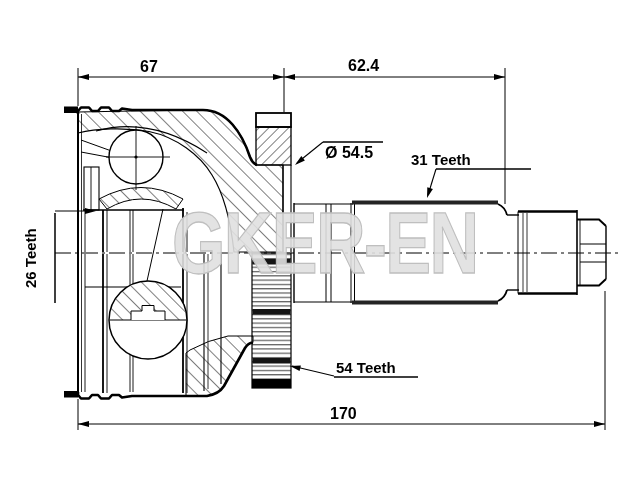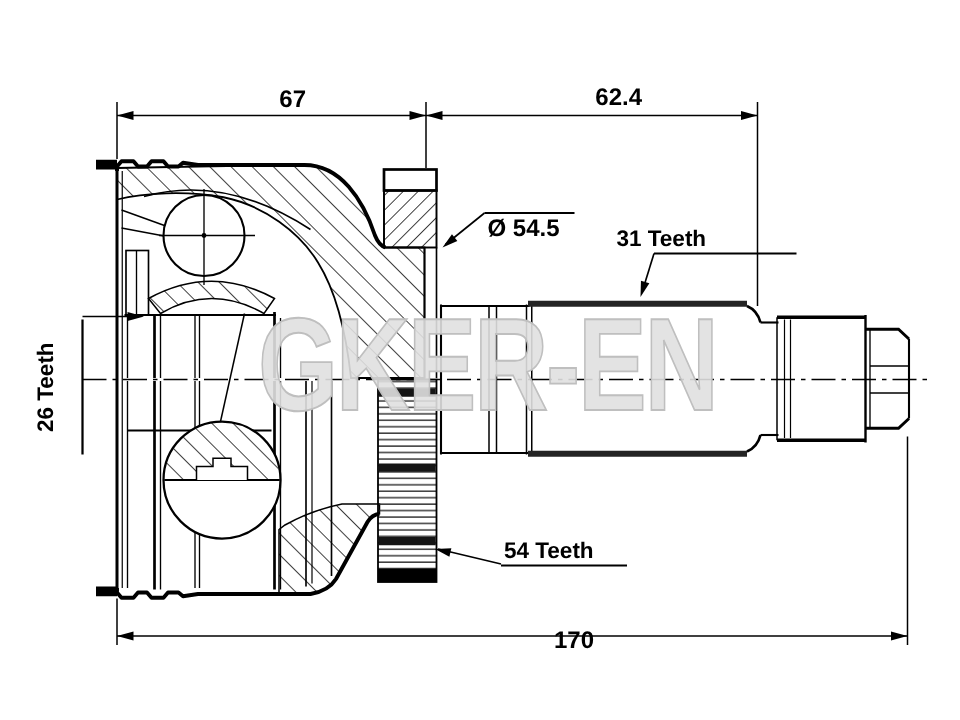--- a/index.html
+++ b/index.html
@@ -6,21 +6,21 @@
   #stage {
     position:relative; width:640px; height:480px; background:#ffffff;
     font-family:"Liberation Sans", sans-serif; overflow:hidden;
   }
   #stage svg { position:absolute; left:0; top:0; }
   .dim-label {
     position:absolute; color:#000; font-weight:bold; font-size:16px;
     line-height:18px; white-space:nowrap;
   }
   .dim-label.small { font-size:15px; }
-  .center { text-align:right; }
+  .center { text-align:left; }
   #label-26 {
     position:absolute; left:22px; top:212px; height:92px; width:20px;
     font-weight:bold; font-size:15px; color:#000;
     writing-mode:vertical-rl; transform:rotate(180deg); text-align:center;
     white-space:nowrap;
   }
   #fig1-label {
     position:absolute; left:117px; top:323px; width:64px; text-align:center;
     font-size:20px; color:#000; letter-spacing:1px;
   }
@@ -207,20 +207,20 @@
   <div class="dim-label center" style="left:140px; top:58px; width:64px;">67</div>
 
   <div class="dim-label center" style="left:348px; top:57px; width:80px;">62.4</div>
 
   <div class="dim-label" style="left:325px; top:124px;margin-top:20px;">Ø 54.5</div>
 
   <div class="dim-label small" style="left:411px; top:151px;">31 Teeth</div>
 
   <div class="dim-label small" style="left:336px; top:359px;">54 Teeth</div>
 
-  <div class="dim-label center" style="left:330px; top:419px; width:66px;">170</div>
+  <div class="dim-label center" style="left:330px; top:405px; width:66px;">170</div>
 
   <div id="label-26">26 Teeth</div>
 
 
   <div class="wm" id="wm-latin">GKER-EN</div>
 
 </div>
 
 </body></html>

